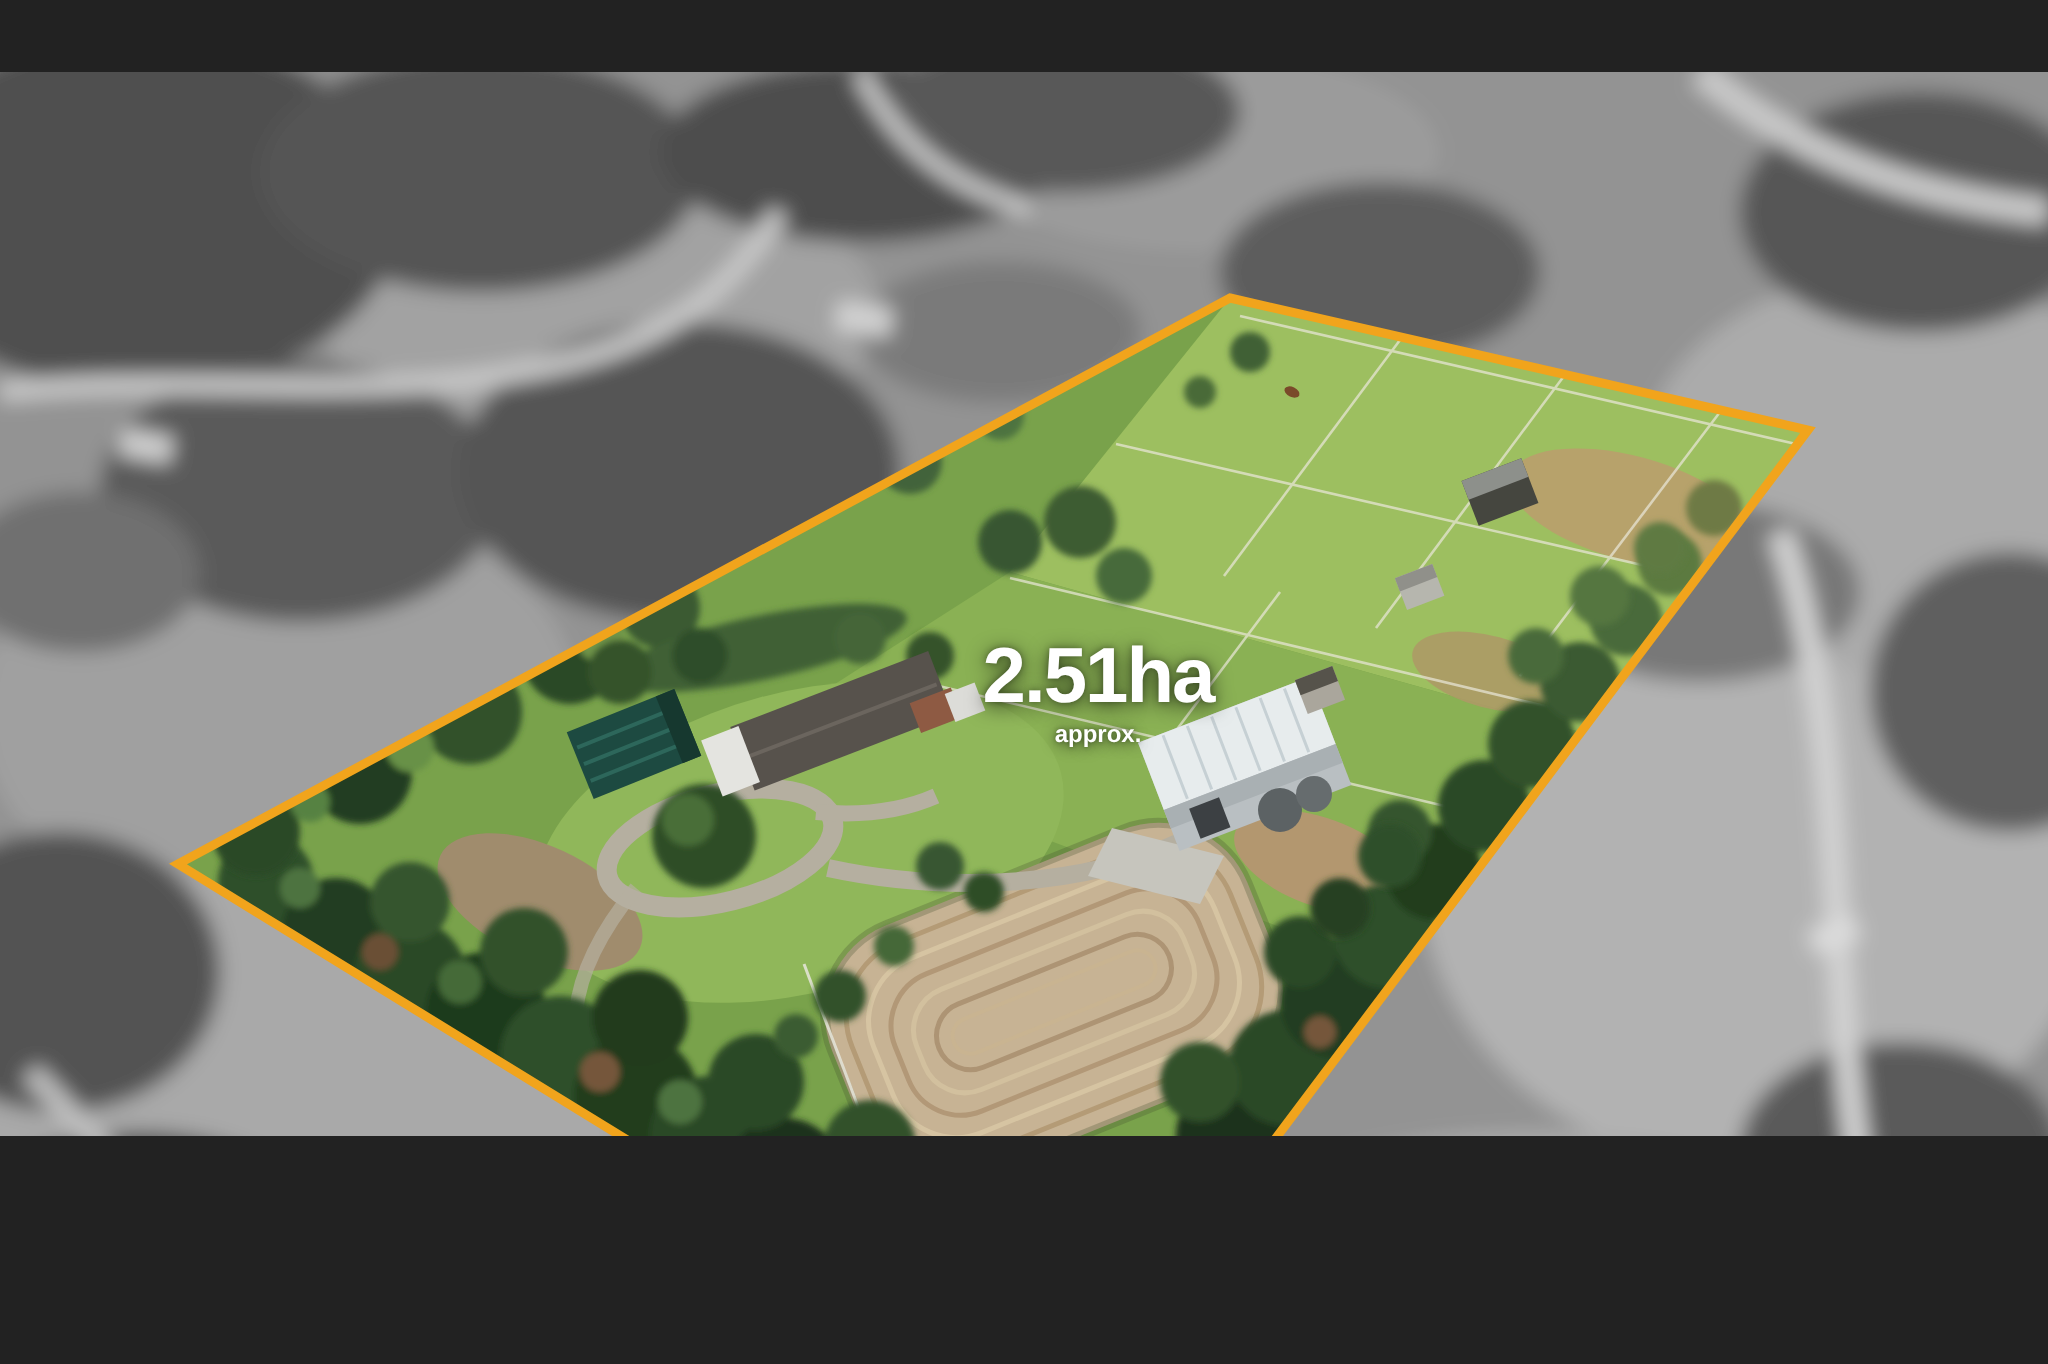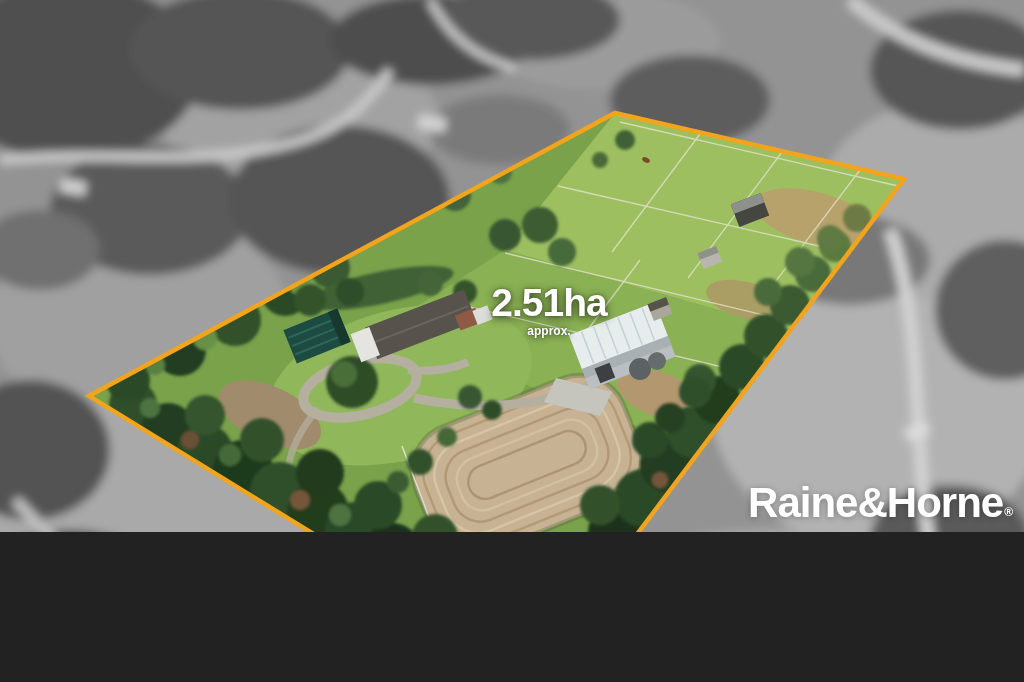--- a/index.html
+++ b/index.html
@@ -1,18 +1,18 @@
 <!DOCTYPE html>
 <html><head>
 <meta charset="utf-8">
 <style>
   html,body{margin:0;padding:0;background:#222;}
   .stage{
     position:relative;width:1024px;height:532px;overflow:hidden;
-    background:#8f8f8f;font-family:"Liberation Sans",sans-serif;
+    background:#8f8f8f;font-family:"Liberation Sans",sans-serif;margin-top:36px;
   }
   .stage svg{display:block;width:1024px;height:682px;}
   .area-label{
     position:absolute;left:549px;top:283px;transform:translateX(-50%);
     text-align:center;color:#ffffff;pointer-events:none;white-space:nowrap;
   }
   .area-value{
     font-size:39px;font-weight:bold;line-height:1.0;letter-spacing:-1px;
     text-shadow:0 2px 10px rgba(0,0,0,.65),0 0 3px rgba(0,0,0,.35);
   }
@@ -252,15 +252,14 @@
     </g>
 
     <polygon fill="none" stroke-linejoin="miter" points="615,113 904,179 535,670 89,396" stroke="#F1A41C" stroke-width="4.5"></polygon>
   </svg>
 
   <div class="area-label">
     <div class="area-value">2.51ha</div>
     <div class="area-qualifier">approx.</div>
   </div>
 
-  <div class="brand"><span>Raine&amp;Horne</span><span class="reg">®</span></div>
 
 </div>
 
 </body></html>

